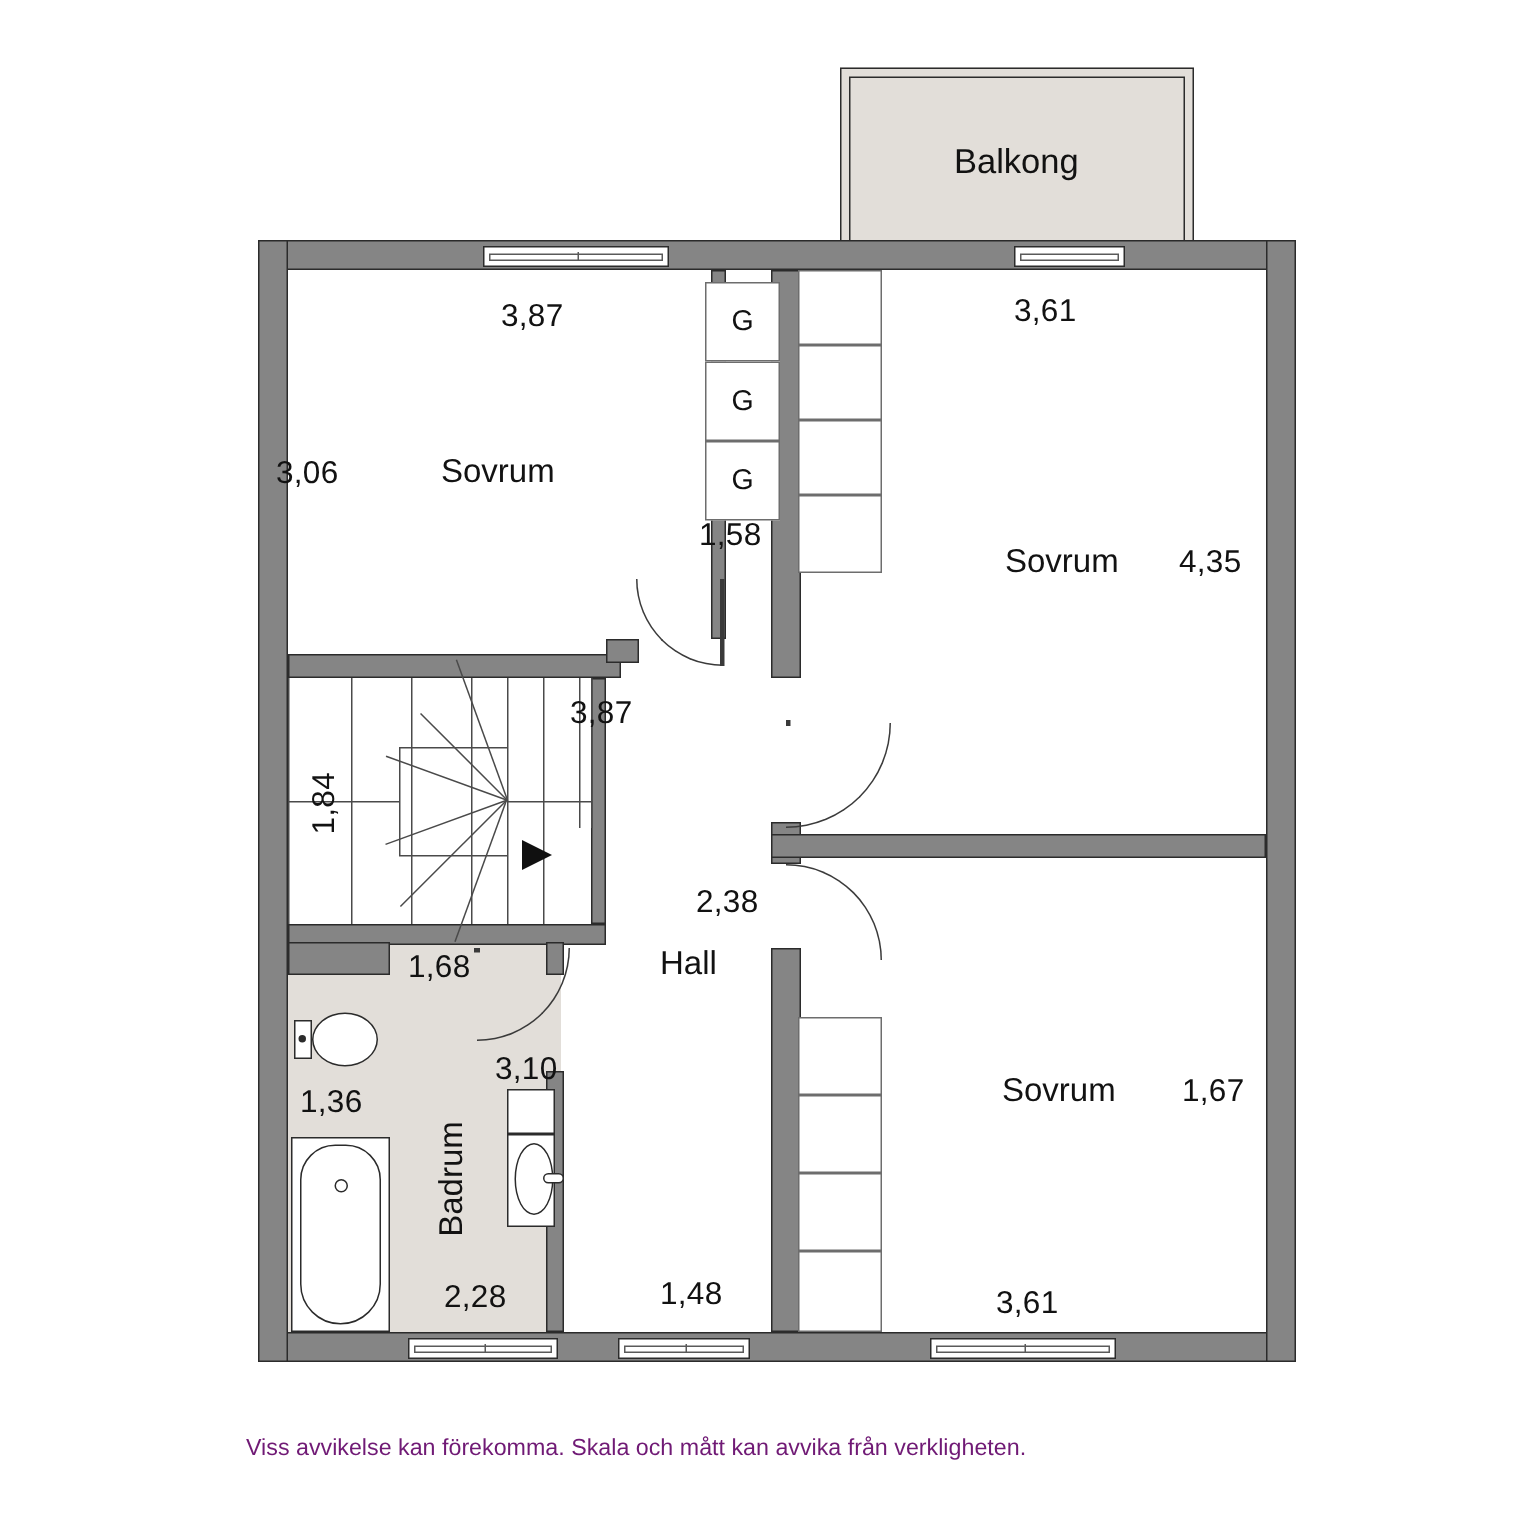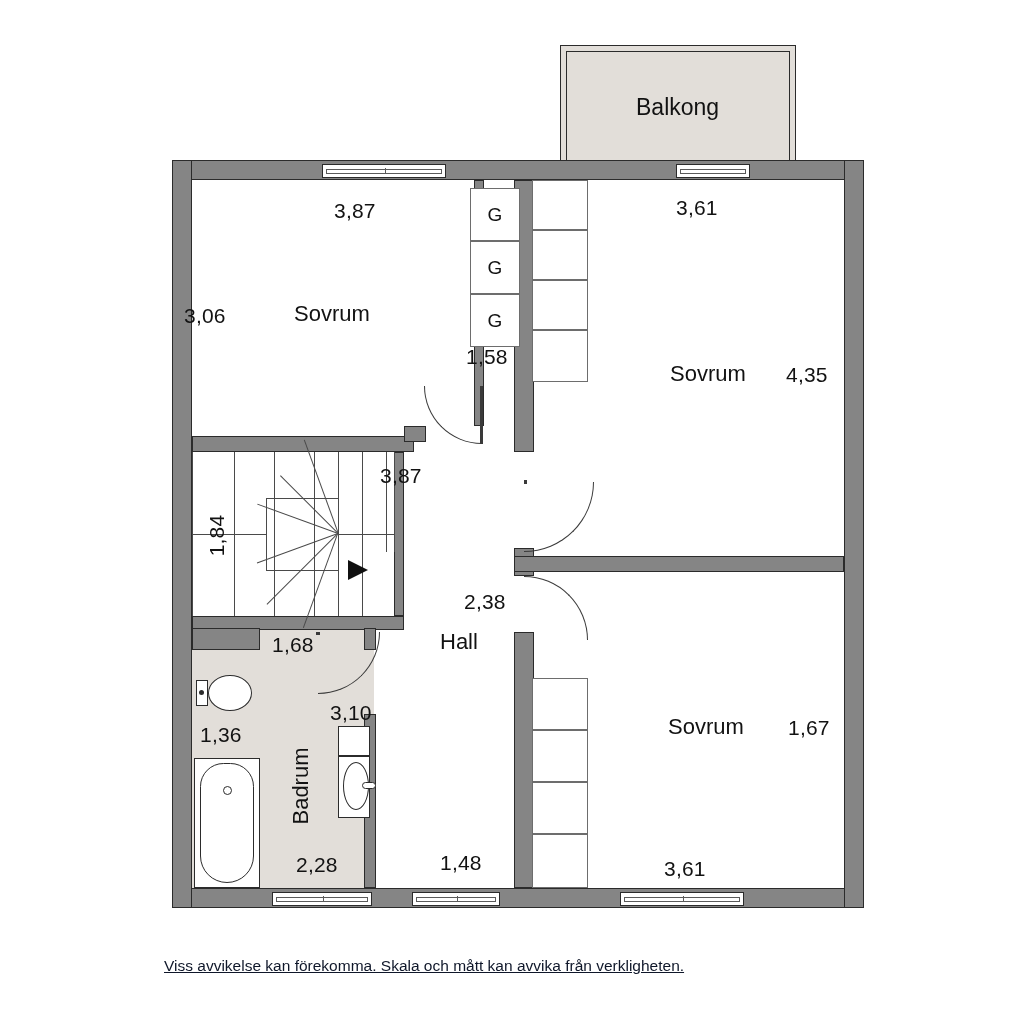--- a/index.html
+++ b/index.html
@@ -49,21 +49,21 @@
   .tub{position:absolute;background:#fff;border:1.4px solid #2b2b2b;border-radius:40px 40px 46px 46px;box-sizing:border-box;}
   .tub-rect{position:absolute;background:#fff;border:1.4px solid #2b2b2b;box-sizing:border-box;}
   .tub-drain{position:absolute;width:7px;height:7px;border:1.3px solid #2b2b2b;border-radius:50%;background:#fff;}
   .wc-bowl{position:absolute;background:#fff;border:1.4px solid #2b2b2b;border-radius:50%;box-sizing:border-box;}
   .wc-cist{position:absolute;background:#fff;border:1.4px solid #2b2b2b;box-sizing:border-box;}
   .wc-btn{position:absolute;background:#2b2b2b;border-radius:50%;}
   .sink-cab{position:absolute;background:#fff;border:1.3px solid #2b2b2b;box-sizing:border-box;}
   .sink-basin{position:absolute;background:#fff;border:1.6px solid #2b2b2b;border-radius:50%;box-sizing:border-box;}
   .sink-tap{position:absolute;background:#fff;border:1.4px solid #2b2b2b;border-radius:5px;box-sizing:border-box;}
 
-  .caption{position:absolute;font-size:15.5px;color:#0f172a;white-space:nowrap;text-decoration:underline;}
+  .caption{position:absolute;font-size:15.5px;color:#701a75;white-space:nowrap;}
 </style>
 </head>
 <body>
 
 <div id="stage">
 
   <div class="balcony" style="left:560px;top:45px;width:236px;height:118px;"></div>
   <div class="balcony-inner" style="left:566px;top:51px;width:224px;height:112px;"></div>
   <div class="lbl rname-big" style="left:636px;top:96px;">Balkong</div>
 

